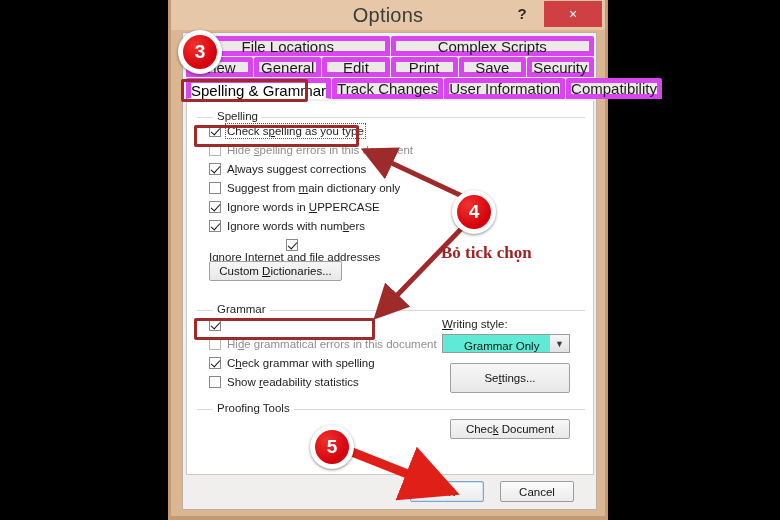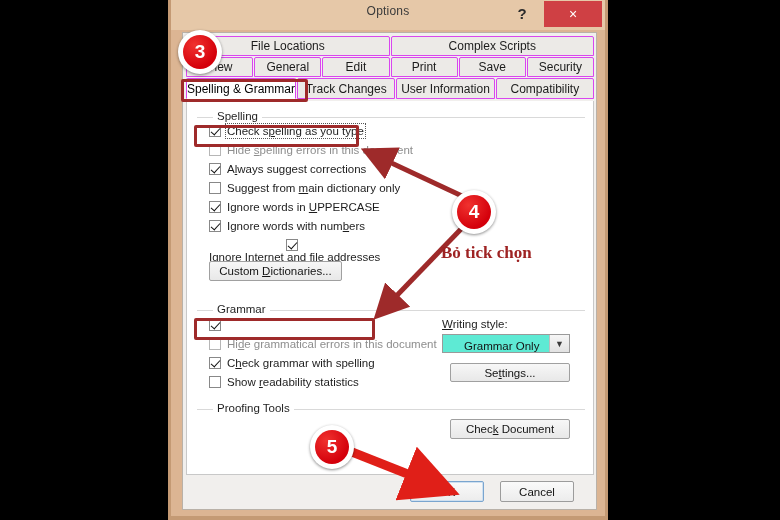--- a/index.html
+++ b/index.html
@@ -24,21 +24,21 @@
     border-right:3px solid #c49a74;
     border-bottom:4px solid #c49a74;
     box-sizing:border-box;
   }
   .titlebar{
     position:absolute;left:0;top:0;width:100%;height:30px;
     background:#e6c8a8;
   }
   .title-text{
     position:absolute;left:0;top:4px;width:100%;
-    text-align:center;font-size:12px;color:#3b3b3b;
+    text-align:center;font-size:20px;color:#3b3b3b;
     letter-spacing:.2px;
   }
   .help-btn{
     position:absolute;right:72px;top:2px;width:22px;height:24px;
     font-size:15px;font-weight:bold;color:#2b2b2b;
     text-align:center;line-height:24px;
   }
   .close-btn{
     position:absolute;right:3px;top:1px;width:58px;height:26px;
     background:#cf4044;color:#fff;font-size:14px;
@@ -50,23 +50,23 @@
     position:absolute;left:11px;top:32px;width:415px;height:478px;
     background:#f1efed;
     border:1px solid #b9b1a8;
     box-sizing:border-box;
   }
   .tabstrip{position:absolute;left:3px;top:3px;width:408px;}
   .tabrow{display:flex;height:20px;margin-bottom:1px;}
   .tab{
     flex:1;
     background:#eceae7;
-    border:1px solid #d946ef;
+    border:5px solid #d946ef;
     border-radius:2px 2px 0 0;
-    font-size:12px;color:#1c1c1c;
+    font-size:15px;color:#1c1c1c;
     display:flex;align-items:center;justify-content:center;
     margin-right:1px;
     box-sizing:border-box;
     white-space:nowrap;
   }
   .tab:last-child{margin-right:0;}
   .tab.wide{flex:2;}
   .tab.active{
     background:#ffffff;
     border-bottom:1px solid #ffffff;
@@ -282,21 +282,21 @@
         <div class="chk" style="left:22px;top:275px;">
           <span class="box"></span>
           <span class="lbl">Show <u>r</u>eadability statistics</span>
         </div>
 
         <div class="fieldlabel" style="left:255px;top:217px;"><u>W</u>riting style:</div>
         <div class="combo" style="left:255px;top:233px;width:128px;height:19px;">
           <span class="val">Grammar Only</span>
           <span class="arrow">▼</span>
         </div>
-        <div class="btn" style="left:263px;top:262px;width:120px;height:19px;">
+        <div class="btn" style="left:263px;top:262px;width:120px;height:30px;">
           <span>Se<u>t</u>tings...</span>
         </div>
 
         <div class="groupbox" style="left:10px;top:308px;width:388px;">
           <div class="groupline"></div>
           <div class="grouplabel">Proofing Tools</div>
         </div>
 
         <div class="btn" style="left:263px;top:318px;width:120px;height:20px;">
           <span>Chec<u>k</u> Document</span>

